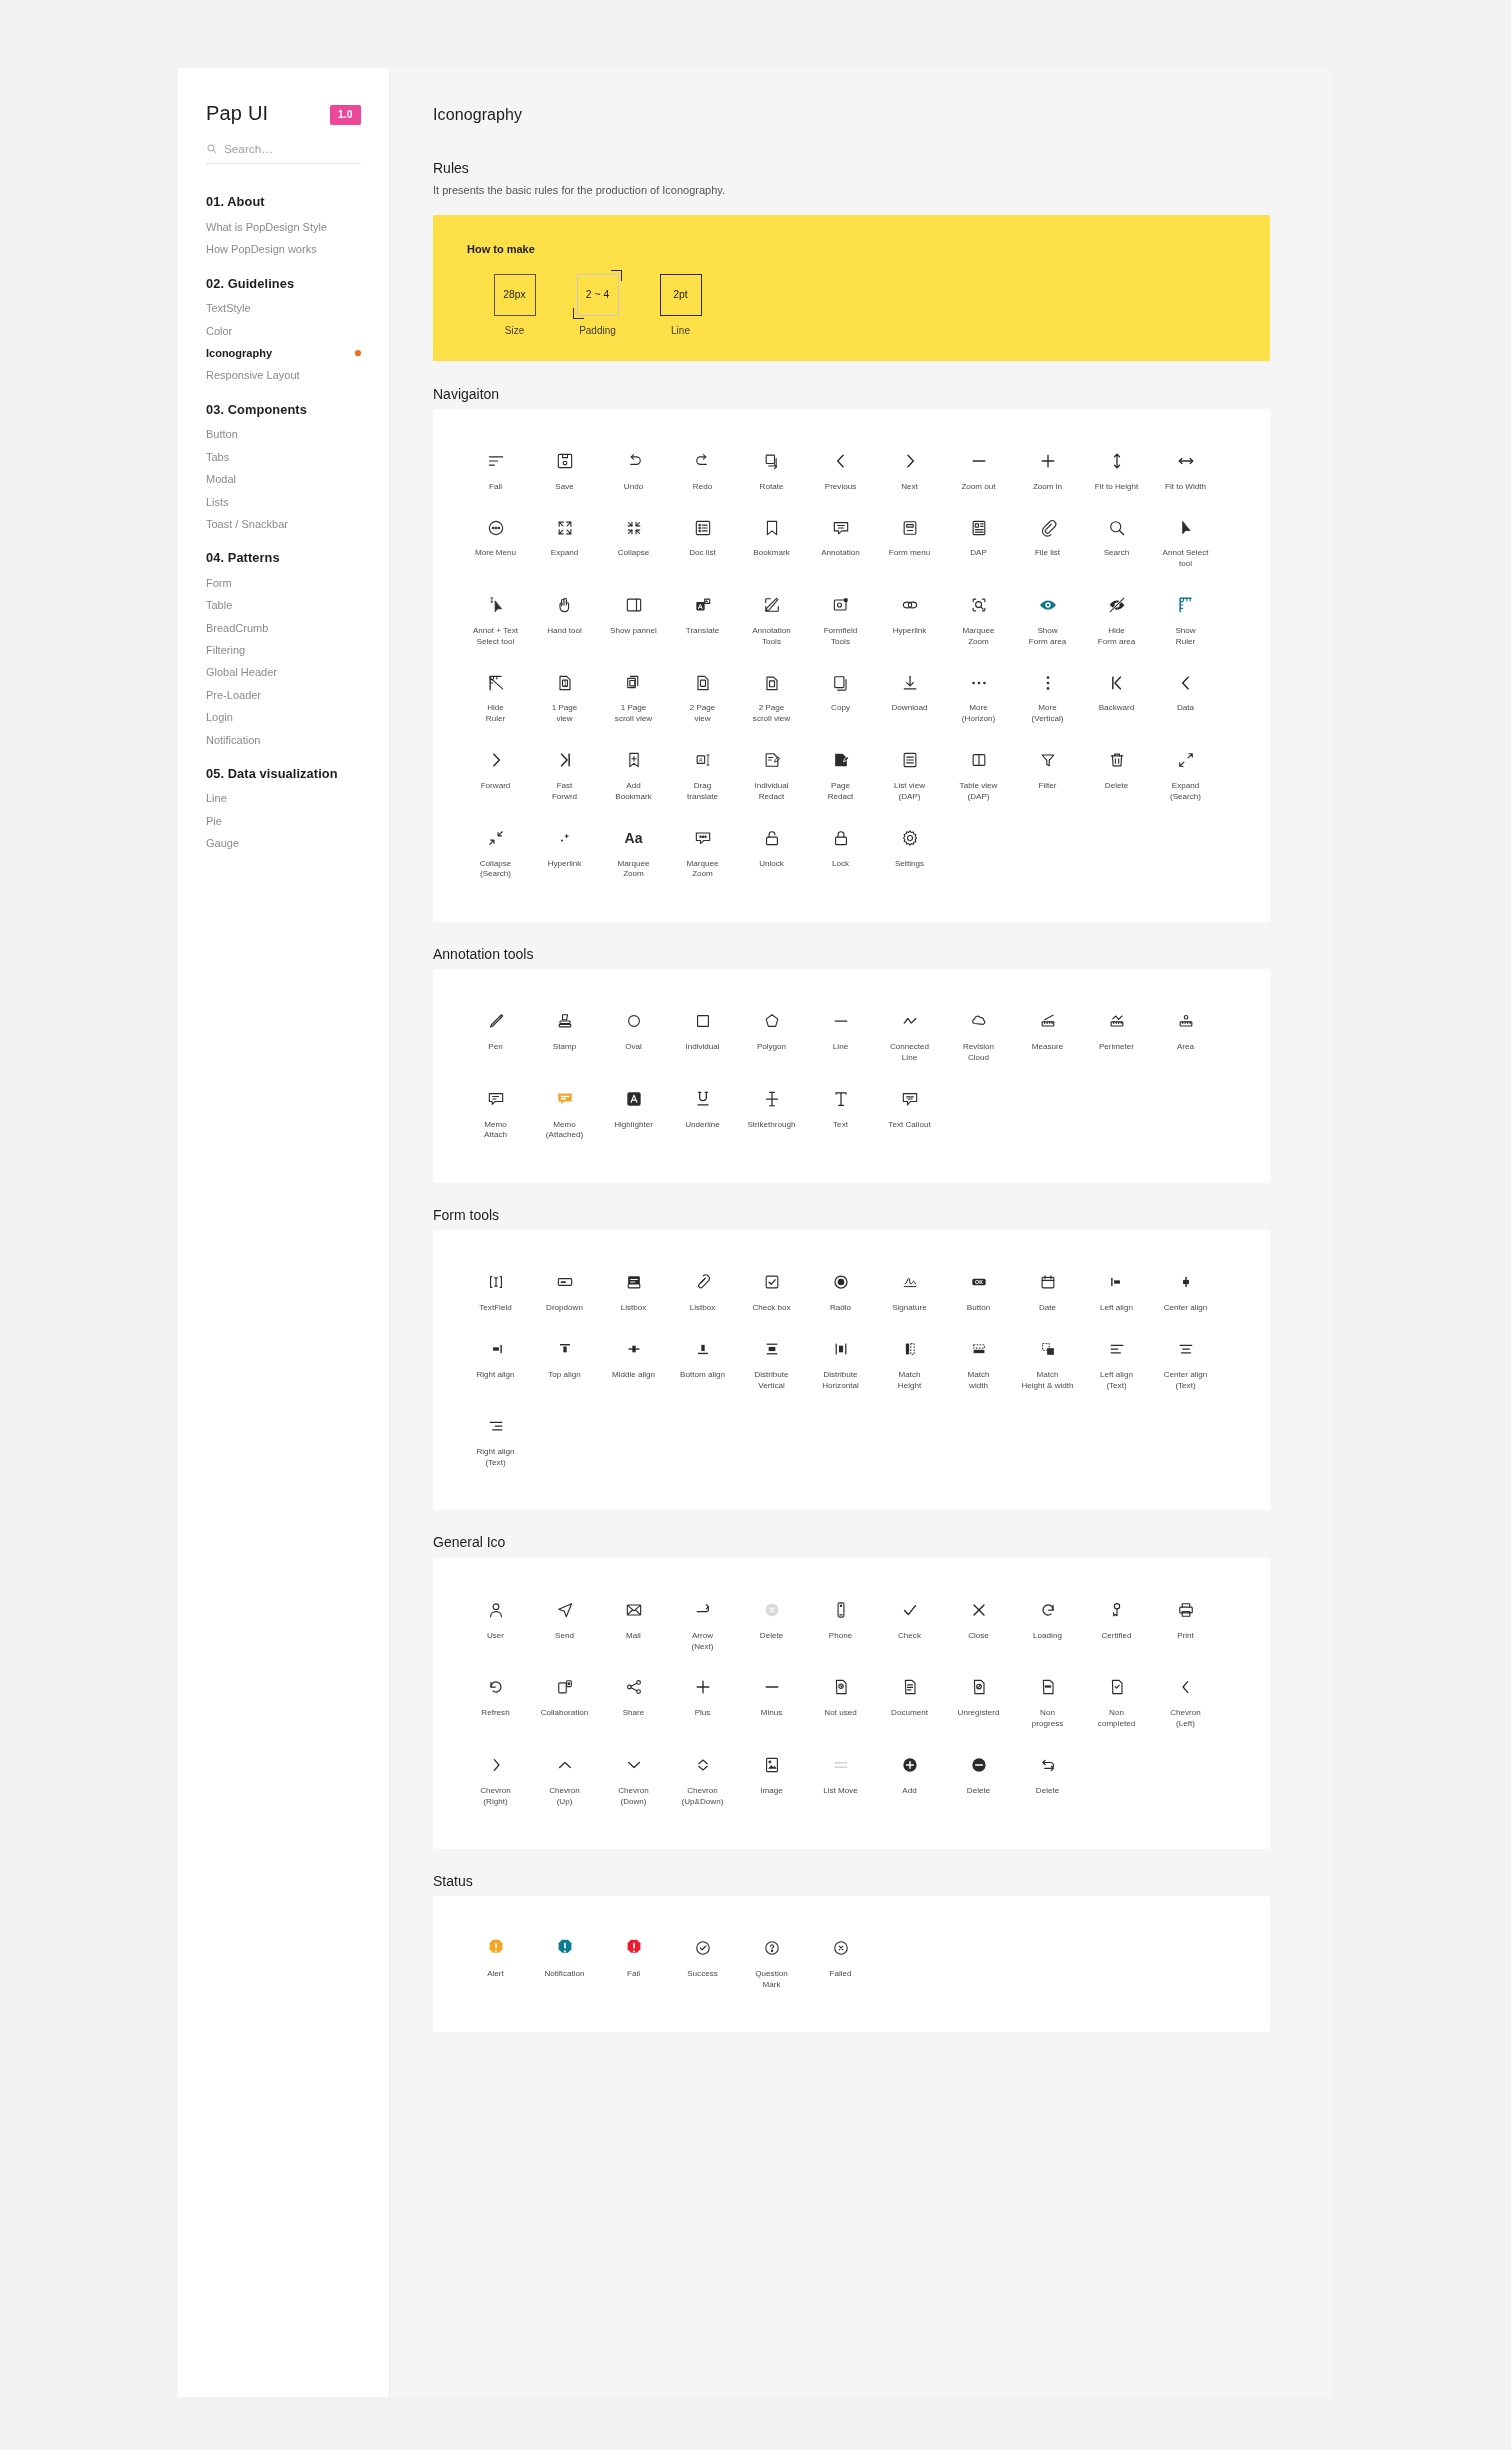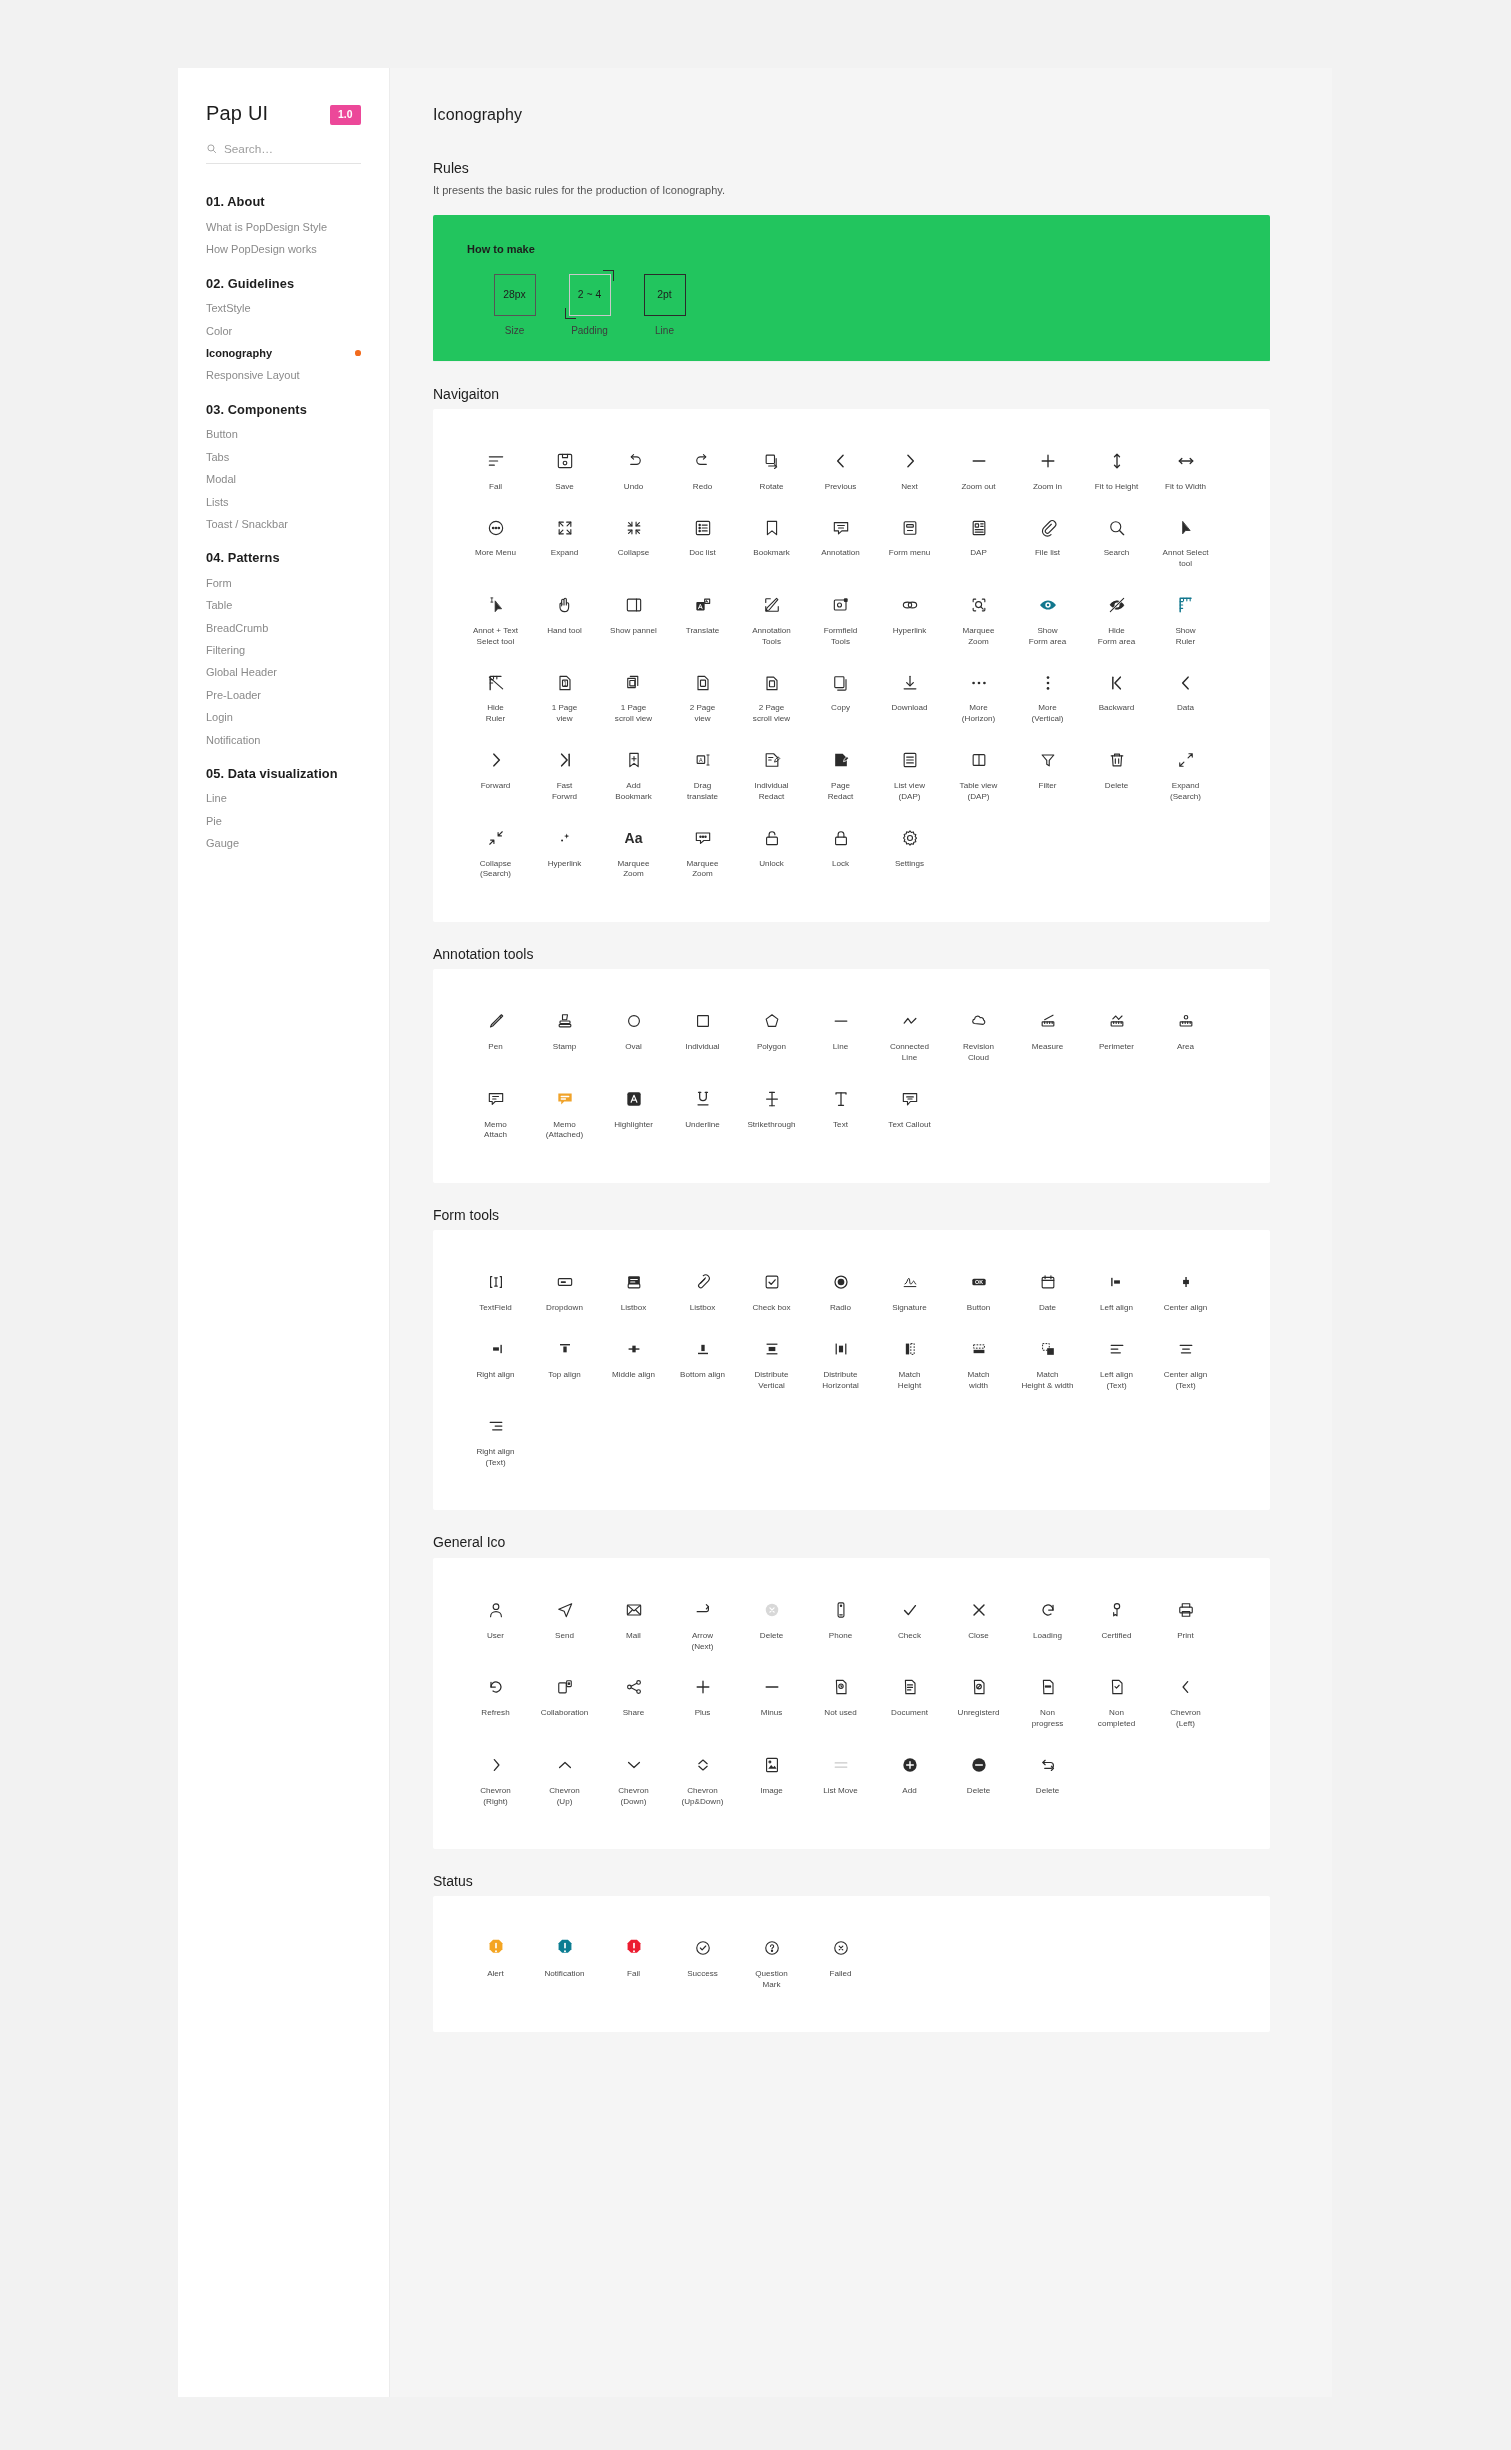--- a/index.html
+++ b/index.html
@@ -30,26 +30,26 @@
   .nav-group-title { font-size:12.8px; font-weight:600; color:#1d1d1d; padding:15px 28px 6.6px 28px; letter-spacing:0.1px;}
   .nav-item { font-size:11px; color:#8a8a8a; padding:5.2px 28px; display:flex; align-items:center; justify-content:space-between; cursor:pointer;}
   .nav-item.active { color:#1d1d1d; font-weight:700; }
   .dot { width:5.7px; height:5.7px; border-radius:50%; background:#f26b1d; display:inline-block; }
 
   
   .page-title { font-size:16px; font-weight:400; color:#1d1d1d; margin-bottom:36px; letter-spacing:0.1px;}
   .sec-title { font-size:14px; font-weight:400; color:#1d1d1d; margin-bottom:7.6px; }
   .sec-desc { font-size:11px; color:#555; margin-bottom:19px; }
   .sec-head-gap { margin-top:24px; }
-  .card { background:#22c55e; border-radius:1.9px; width:837px; }
+  .card { background:#fde047; border-radius:1.9px; width:837px; }
 
   
   .howto { padding:28px 34px 24.6px 34px; border-bottom:0.9px solid #efefef;}
   .sub-label { font-size:11px; font-weight:700; color:#1d1d1d; margin-bottom:19px;}
-  .spec-row { display:flex; gap:22px; padding-left:21px;}
+  .spec-row { display:flex; gap:30px; padding-left:21px;}
   .spec { width:53px; text-align:center; }
   .spec-box { width:42px; height:42px; margin:0 auto; display:flex; align-items:center; justify-content:center; font-size:10.4px; color:#1d1d1d; position:relative;}
   .spec-box.size { border:0.9px solid #555; }
   .spec-box.line { border:1.9px solid #2b2b2b; }
   .spec-box.pad { border:0.9px solid #c9c9c9; }
   .spec-box.pad:before, .spec-box.pad:after{ content:""; position:absolute; width:10.4px; height:10.4px; }
   .spec-box.pad:before { border-top:1.4px solid #2b2b2b; border-right:1.4px solid #2b2b2b; right:-4.7px; top:-4.7px;}
   .spec-box.pad:after { border-bottom:1.4px solid #2b2b2b; border-left:1.4px solid #2b2b2b; left:-4.7px; bottom:-4.7px;}
   .spec-cap { font-size:10px; color:#3c3c3c; margin-top:9.4px; }
 

